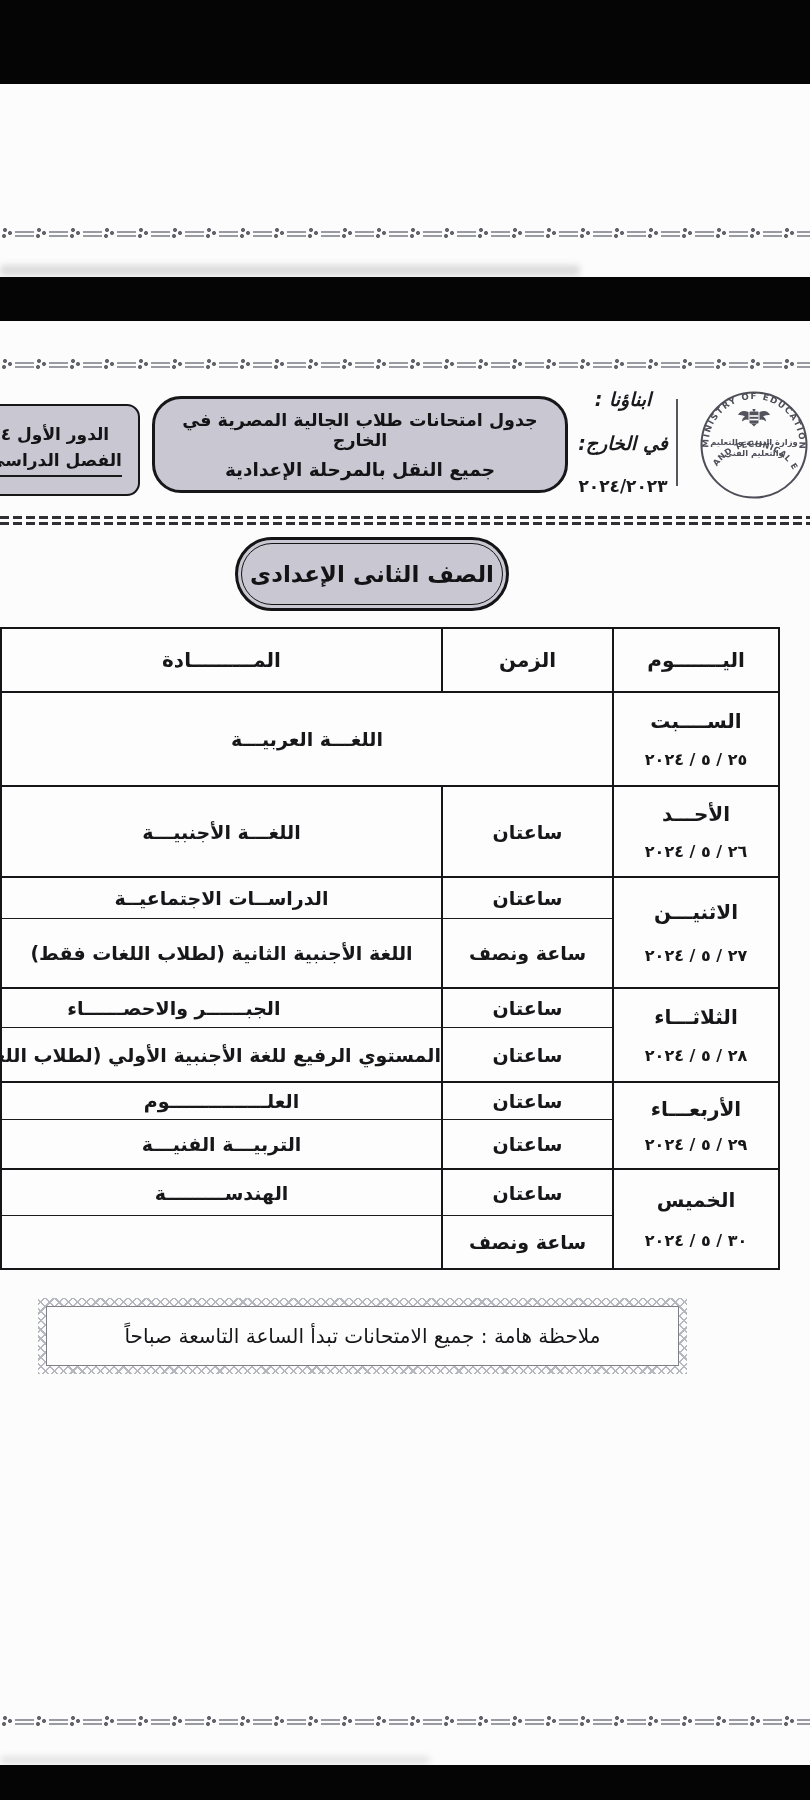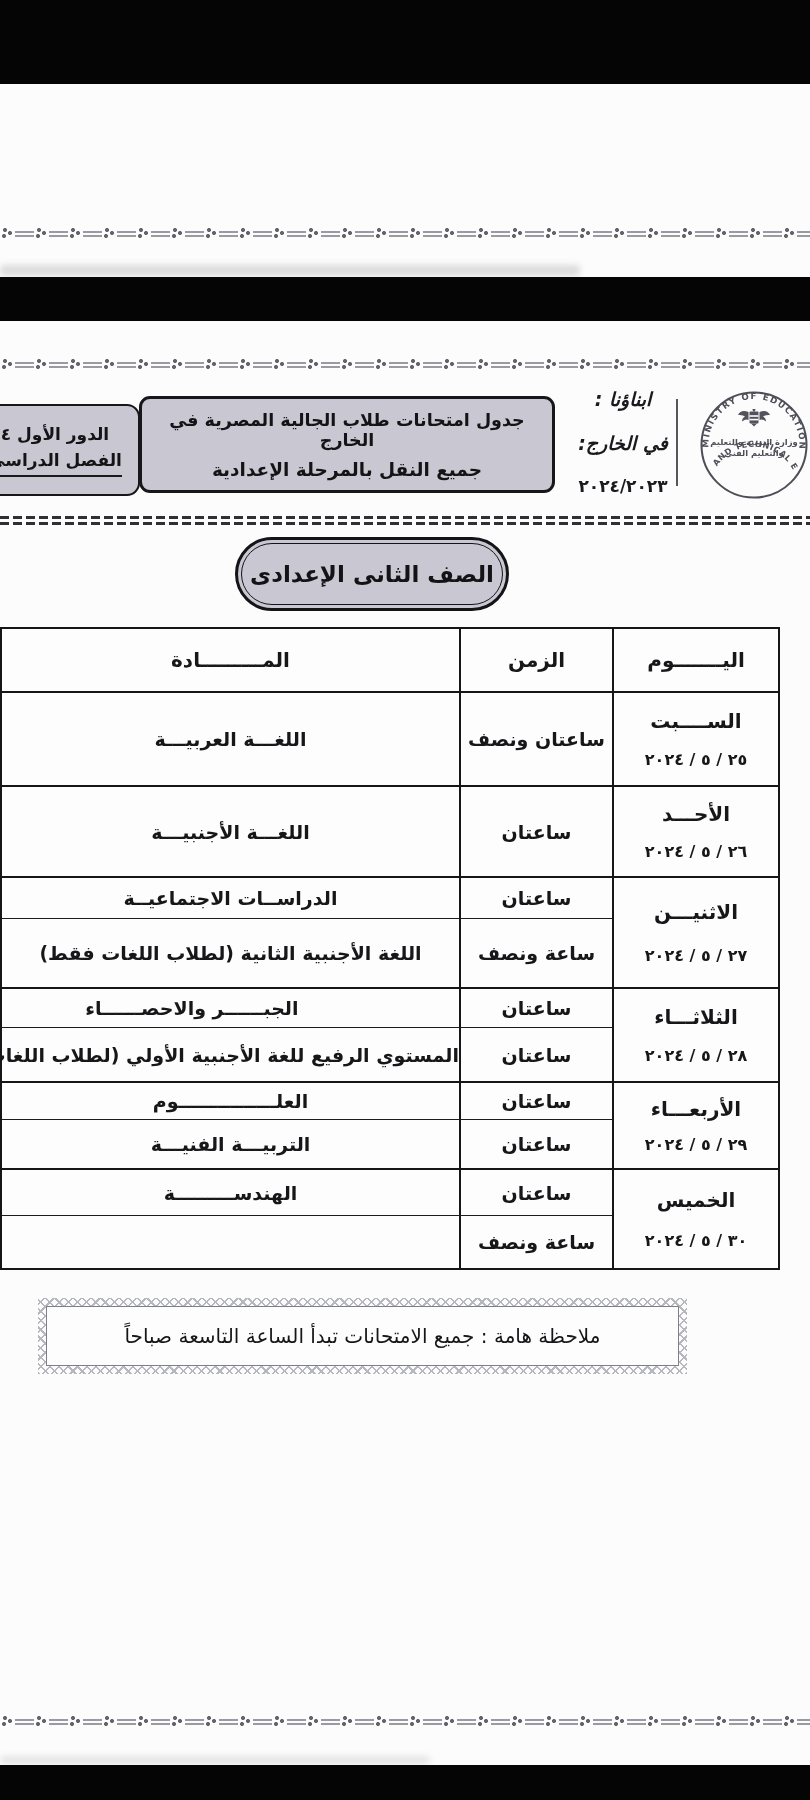--- a/index.html
+++ b/index.html
@@ -32,22 +32,22 @@
       repeating-linear-gradient(90deg, #303034 0 9px, rgba(0,0,0,0) 9px 13px);
     background-size:13px 2.6px,13px 2.6px; background-position:0 0,0 6px; }
 
   .graybox { background:#c9c8d2; border:2.5px solid #17171a; color:#141417;
     font-weight:bold; text-align:center; direction:rtl; }
 
   #session-box { position:absolute; left:-30px; top:404px; width:170px; height:92px;
     border-radius:13px; padding-top:15px; font-size:17px; line-height:1.55; }
   #session-box .u { display:inline-block; border-bottom:2px solid #1b1b1e; padding-bottom:1px; }
 
-  #main-title-box { position:absolute; left:139px; top:396px; width:416px; height:97px;
-    border-radius:11px; border-width:3px; display:flex; flex-direction:column;
+  #main-title-box { position:absolute; left:152px; top:396px; width:416px; height:97px;
+    border-radius:29px; border-width:3px; display:flex; flex-direction:column;
     justify-content:center; gap:9px; }
   #main-title-box .l1 { font-size:17.5px; }
   #main-title-box .l2 { font-size:18.5px; }
 
   #slogan { position:absolute; left:572px; top:388px; width:102px; text-align:center;
     direction:rtl; color:#1a1a1e; font-weight:bold; }
   #slogan .s1 { font-size:19px; font-style:italic; }
   #slogan .s2 { font-size:19px; font-style:italic; margin-top:22px; }
   #slogan .s3 { font-size:17px; margin-top:22px; letter-spacing:1px; }
 
@@ -61,21 +61,21 @@
     display:flex; align-items:center; justify-content:center; direction:rtl;
     font-weight:bold; font-size:23px; color:#131316;text-align:right; }
 
   
   #exam-table { position:absolute; left:0; top:627px; width:780px;
     border:2.5px solid #161619; background:#fdfdfd; direction:rtl;
     color:#17171a; font-weight:bold; }
   .t-row-flex { display:flex; direction:rtl; }
   .day-col { width:166px; border-left:2.5px solid #161619; flex:none;
     display:flex; flex-direction:column; justify-content:space-evenly; align-items:center; }
-  .time-col { width:153px; border-left:2.5px solid #161619; flex:none;
+  .time-col { width:171px; border-left:2.5px solid #161619; flex:none;
     display:flex; align-items:center; justify-content:center; font-size:19px; }
   .subj-col { flex:1 1 auto; display:flex; align-items:center; justify-content:center;
     font-size:19px; white-space:nowrap; overflow:visible; }
   #t-header { height:62px; }
   #t-header .day-col { font-size:20px; }
   #t-header .time-col { font-size:20px; }
   #t-header .subj-col { font-size:20px; }
   .t-group { border-top:2.5px solid #161619; display:flex; direction:rtl; }
   .t-rows { flex:1 1 auto; display:flex; flex-direction:column; }
   .t-sub { display:flex; direction:rtl; }
@@ -158,21 +158,20 @@
       <div class="subj-col">المـــــــــادة</div>
     </div>
 
     <div class="t-group">
       <div class="day-col" style="height:92px">
         <div class="day-name">الســــبت</div>
         <div class="day-date">٢٥ / ٥ / ٢٠٢٤</div>
       </div>
       <div class="t-rows">
         <div class="t-sub" style="height:92px">
-          <div class="time-col">ساعتان ونصف</div>
           <div class="subj-col">اللغـــة العربيـــة</div>
         </div>
       </div>
     </div>
 
     <div class="t-group">
       <div class="day-col" style="height:89px">
         <div class="day-name">الأحـــد</div>
         <div class="day-date">٢٦ / ٥ / ٢٠٢٤</div>
       </div>

